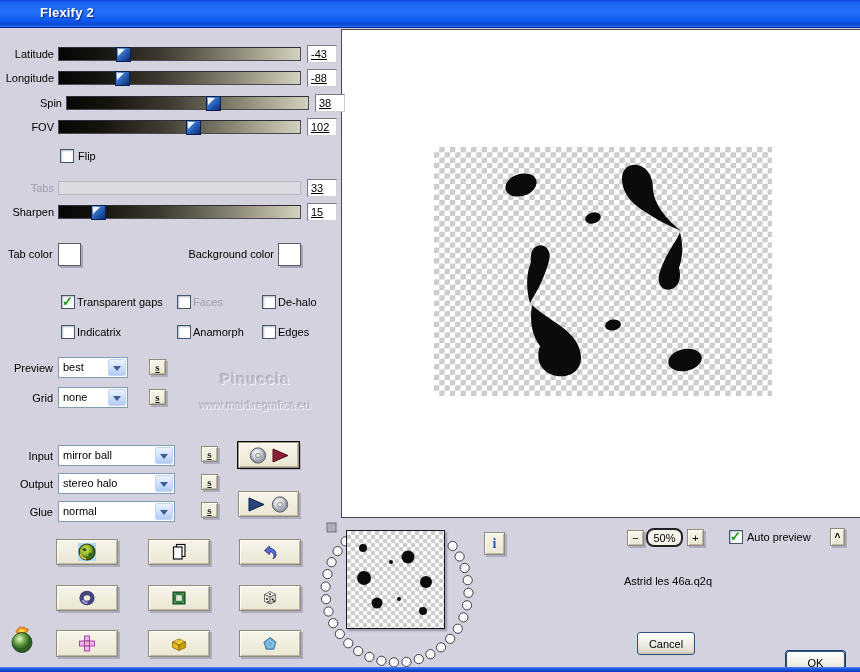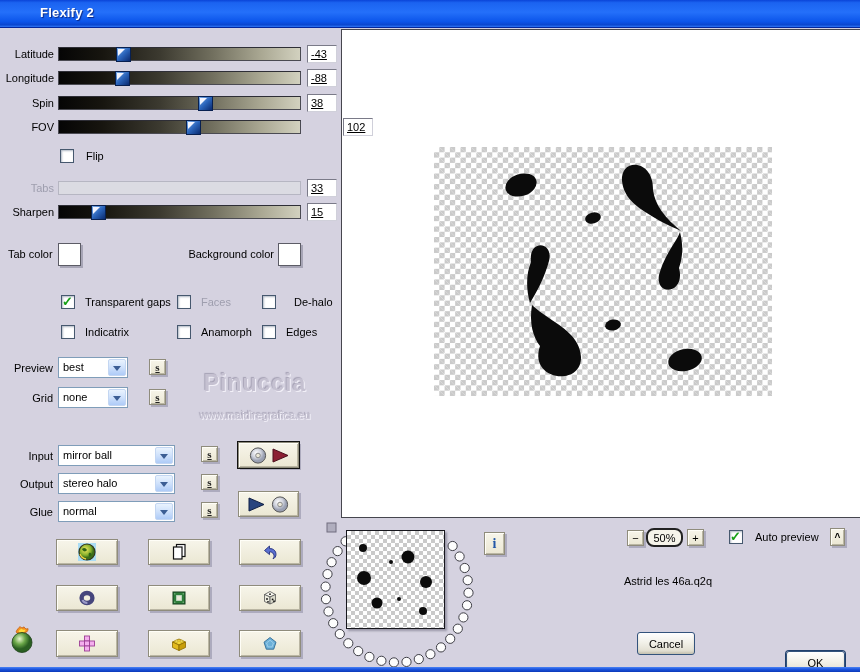--- a/index.html
+++ b/index.html
@@ -62,21 +62,21 @@
   }
   
   .cb{
     position:absolute; width:12px; height:12px; background:#fff;
     border:1px solid #46586e; box-shadow:inset 1px 1px 2px rgba(60,80,110,.4);
   }
   .cb.checked::after{
     content:'\2713'; position:absolute; left:0px; top:-2px;
     color:#17a017; font-weight:bold; font-size:13px;
   }
-  .cblabel{ position:absolute; white-space:nowrap;margin-left:8px; }
+  .cblabel{ position:absolute; white-space:nowrap; }
   .cblabel.disabled{ color:#9e9eae; }
   
   .swatch{
     position:absolute; width:21px; height:21px; background:#fff;
     border:1px solid #5c5c66; box-shadow:2px 2px 0 rgba(110,110,130,.45);
   }
   
   .combo{
     position:absolute; height:19px; background:#fff; border:1px solid #7f9db9;
   }
@@ -102,21 +102,21 @@
   .xp-btn{
     position:absolute; border:1px solid #33537c; border-radius:3px;
     background:linear-gradient(180deg,#ffffff 0%,#f2f1e9 45%,#ddd9ca 100%);
     box-shadow:inset 0 -2px 2px rgba(150,150,130,.3);
     display:flex; align-items:center; justify-content:center; font-size:11px;
   }
   .xp-btn.default{ box-shadow:inset 0 -2px 2px rgba(150,150,130,.3), 0 0 0 1px #20406c;margin-top:20px; }
   
   #watermark{ position:absolute; left:180px; top:370px; width:150px; text-align:center;
     color:#c5c1d1; text-shadow:1px 1px 0 #f2f0f8, -1px -1px 1px #a6a2b5; }
-  #watermark .wm1{ font-size:23px; font-weight:bold; letter-spacing:1px; }
+  #watermark .wm1{ font-size:15px; font-weight:bold; letter-spacing:1px; }
   #watermark .wm2{ font-size:11px; margin-top:12px; }
   
   #thumbnail{ position:absolute; left:346px; top:530px; width:97px; height:97px;
     border:1px solid #16161c; box-shadow:2px 2px 2px rgba(40,40,60,.35);
     background-size:8px 8px; background-position:0 0,4px 4px; }
   #filename{ position:absolute; left:593px; top:575px; width:150px; text-align:center; }
   .lbl{ position:absolute; white-space:nowrap; }
   .rlabel{ position:absolute; text-align:right; }
 </style>
 </head>
@@ -150,33 +150,33 @@
       </div>
     <input class="vbox" style="top: -2px;" value="-43">
   </div>
   <div class="srow" style="left:0;top:71px;width:335px">
     <div class="slabel">Longitude</div>
     <div class="track">
         <div class="thumb" style="left: calc(26% - 7px);"></div>
       </div>
     <input class="vbox" style="top: -2px;" value="-88">
   </div>
-  <div class="srow" style="left:0;top:96px;width:335px">
+  <div class="srow" style="left:8px;top:96px;width:335px">
     <div class="slabel">Spin</div>
     <div class="track">
         <div class="thumb" style="left: calc(60.7% - 7px);"></div>
       </div>
     <input class="vbox" style="top: -2px;" value="38">
   </div>
   <div class="srow" style="left:0;top:120px;width:335px">
     <div class="slabel">FOV</div>
     <div class="track">
         <div class="thumb" style="left: calc(55.8% - 7px);"></div>
       </div>
-    <input class="vbox" style="top: -2px; margin-left: 36px;" value="102">
+    <input class="vbox" style="top: -2px;" value="102">
   </div>
 
   <div class="cb" style="left:60px;top:149px"></div>
   <div class="cblabel" style="left:78px;top:150px">Flip</div>
 
   <div class="srow" style="left:0;top:181px;width:335px">
     <div class="slabel disabled">Tabs</div>
     <div class="track disabled"></div>
     <input class="vbox" style="top: -2px;" value="33">
   </div>
@@ -191,21 +191,21 @@
   <div class="lbl" style="left:8px;top:248px">Tab color</div>
   <div class="swatch" style="left:58px;top:243px"></div>
   <div class="rlabel" style="left:150px;top:248px;width:124px">Background color</div>
   <div class="swatch" style="left:278px;top:243px"></div>
 
   <div class="cb checked" style="left:61px;top:295px"></div>
   <div class="cblabel" style="left:77px;top:296px">Transparent gaps</div>
   <div class="cb" style="left:177px;top:295px"></div>
   <div class="cblabel disabled" style="left:193px;top:296px">Faces</div>
   <div class="cb" style="left:262px;top:295px"></div>
-  <div class="cblabel" style="left:286px;top:296px">De-halo</div>
+  <div class="cblabel" style="left:278px;top:296px">De-halo</div>
 
   <div class="cb" style="left:61px;top:325px"></div>
   <div class="cblabel" style="left:77px;top:326px">Indicatrix</div>
   <div class="cb" style="left:177px;top:325px"></div>
   <div class="cblabel" style="left:193px;top:326px">Anamorph</div>
   <div class="cb" style="left:262px;top:325px"></div>
   <div class="cblabel" style="left:278px;top:326px">Edges</div>
 
   <div class="rlabel" style="left:0;top:362px;width:53px">Preview</div>
   <div class="combo" style="left:58px;top:357px;width:68px">

